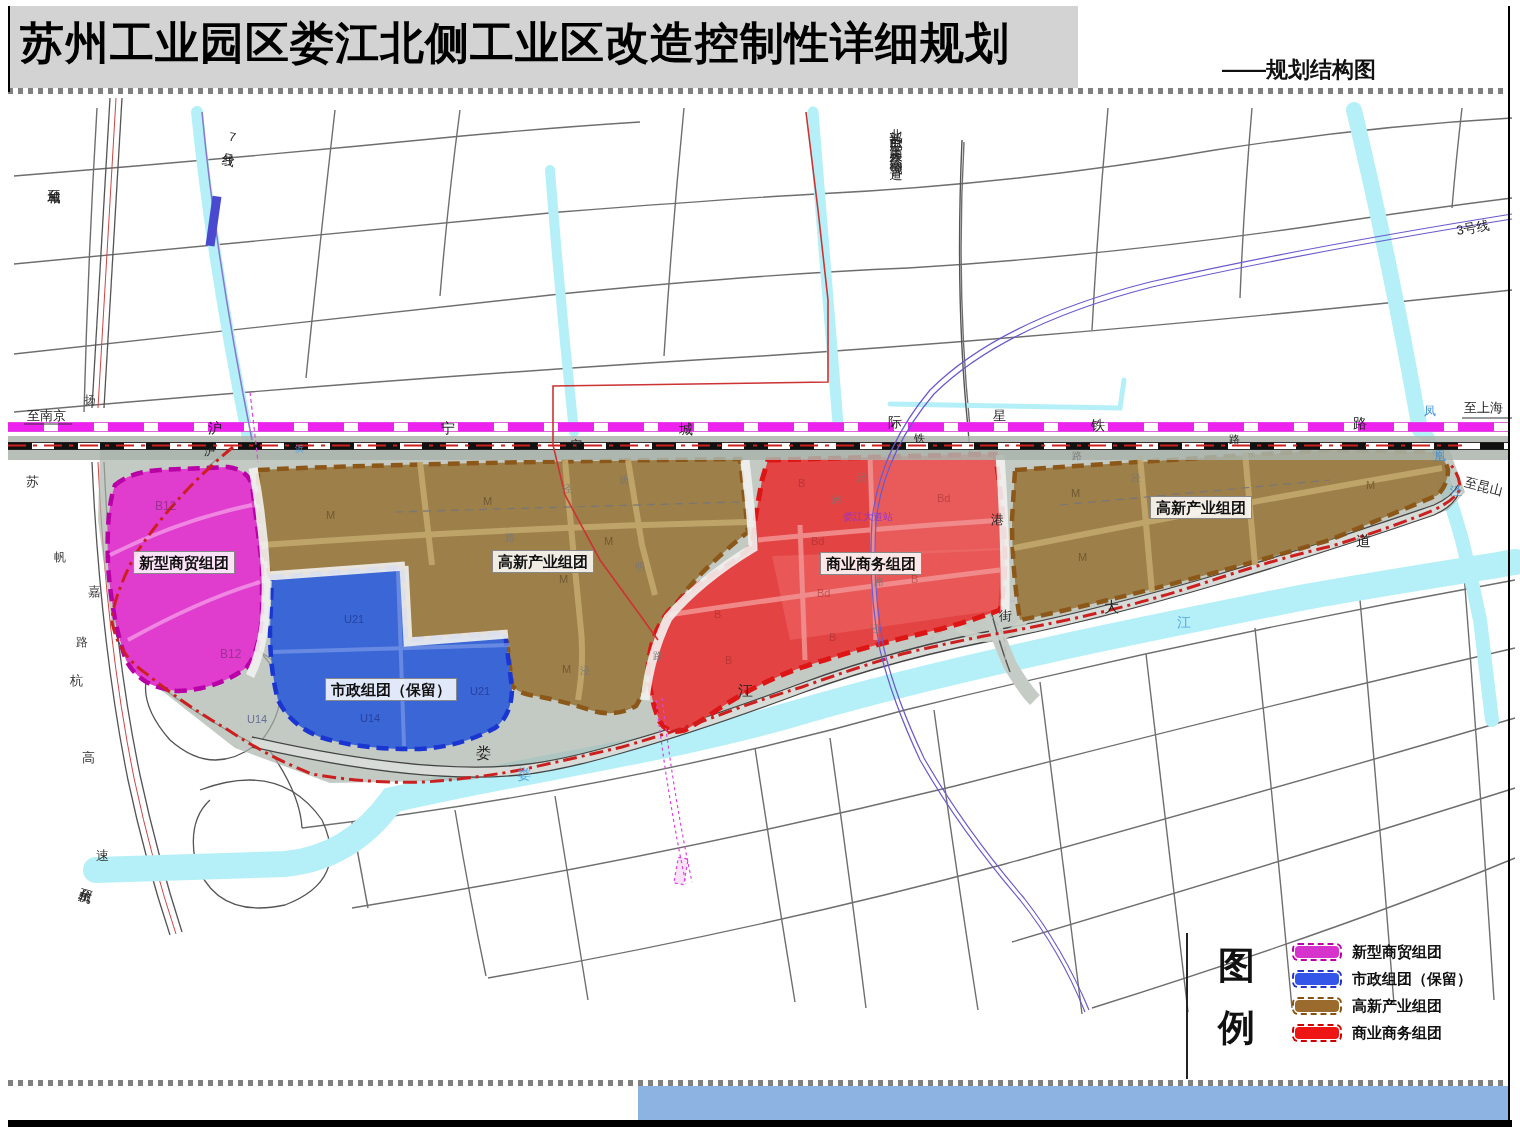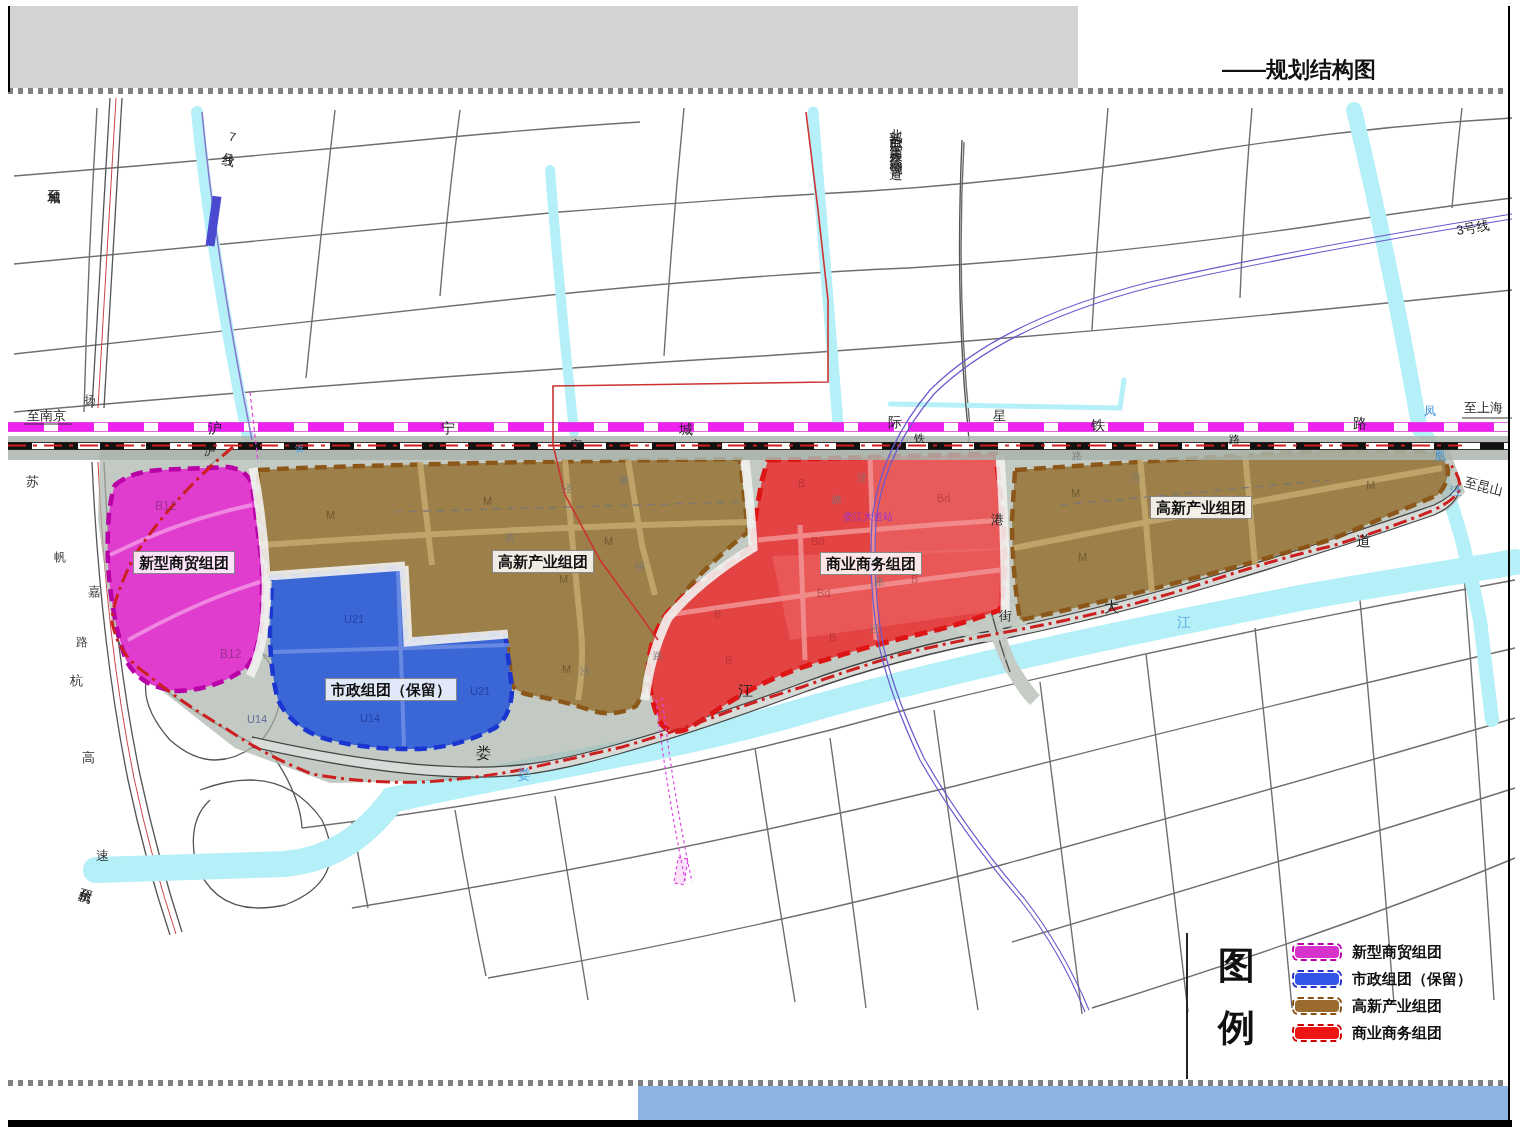--- a/index.html
+++ b/index.html
@@ -300,20 +300,21 @@
         <text x="911" y="583">B</text>
         <text x="817" y="597">Bd</text>
         <text x="714" y="618">B</text>
         <text x="829" y="641">B</text>
         <text x="725" y="664">B</text>
       </g>
     </g>
   </svg>
 
   <div id="header-bg"></div>
+  <div id="title">苏州工业园区娄江北侧工业区改造控制性详细规划</div>
   <div id="subtitle">——规划结构图</div>
   <div class="dotline" style="top:88px;"></div>
   <div class="dotline" style="top:1080px;"></div>
 
   <div class="zone-label" style="left:133px;top:551px;">新型商贸组团</div>
   <div class="zone-label" style="left:325px;top:678px;">市政组团（保留）</div>
   <div class="zone-label" style="left:492px;top:550px;">高新产业组团</div>
   <div class="zone-label" style="left:820px;top:552px;">商业商务组团</div>
   <div class="zone-label" style="left:1150px;top:496px;">高新产业组团</div>
 

